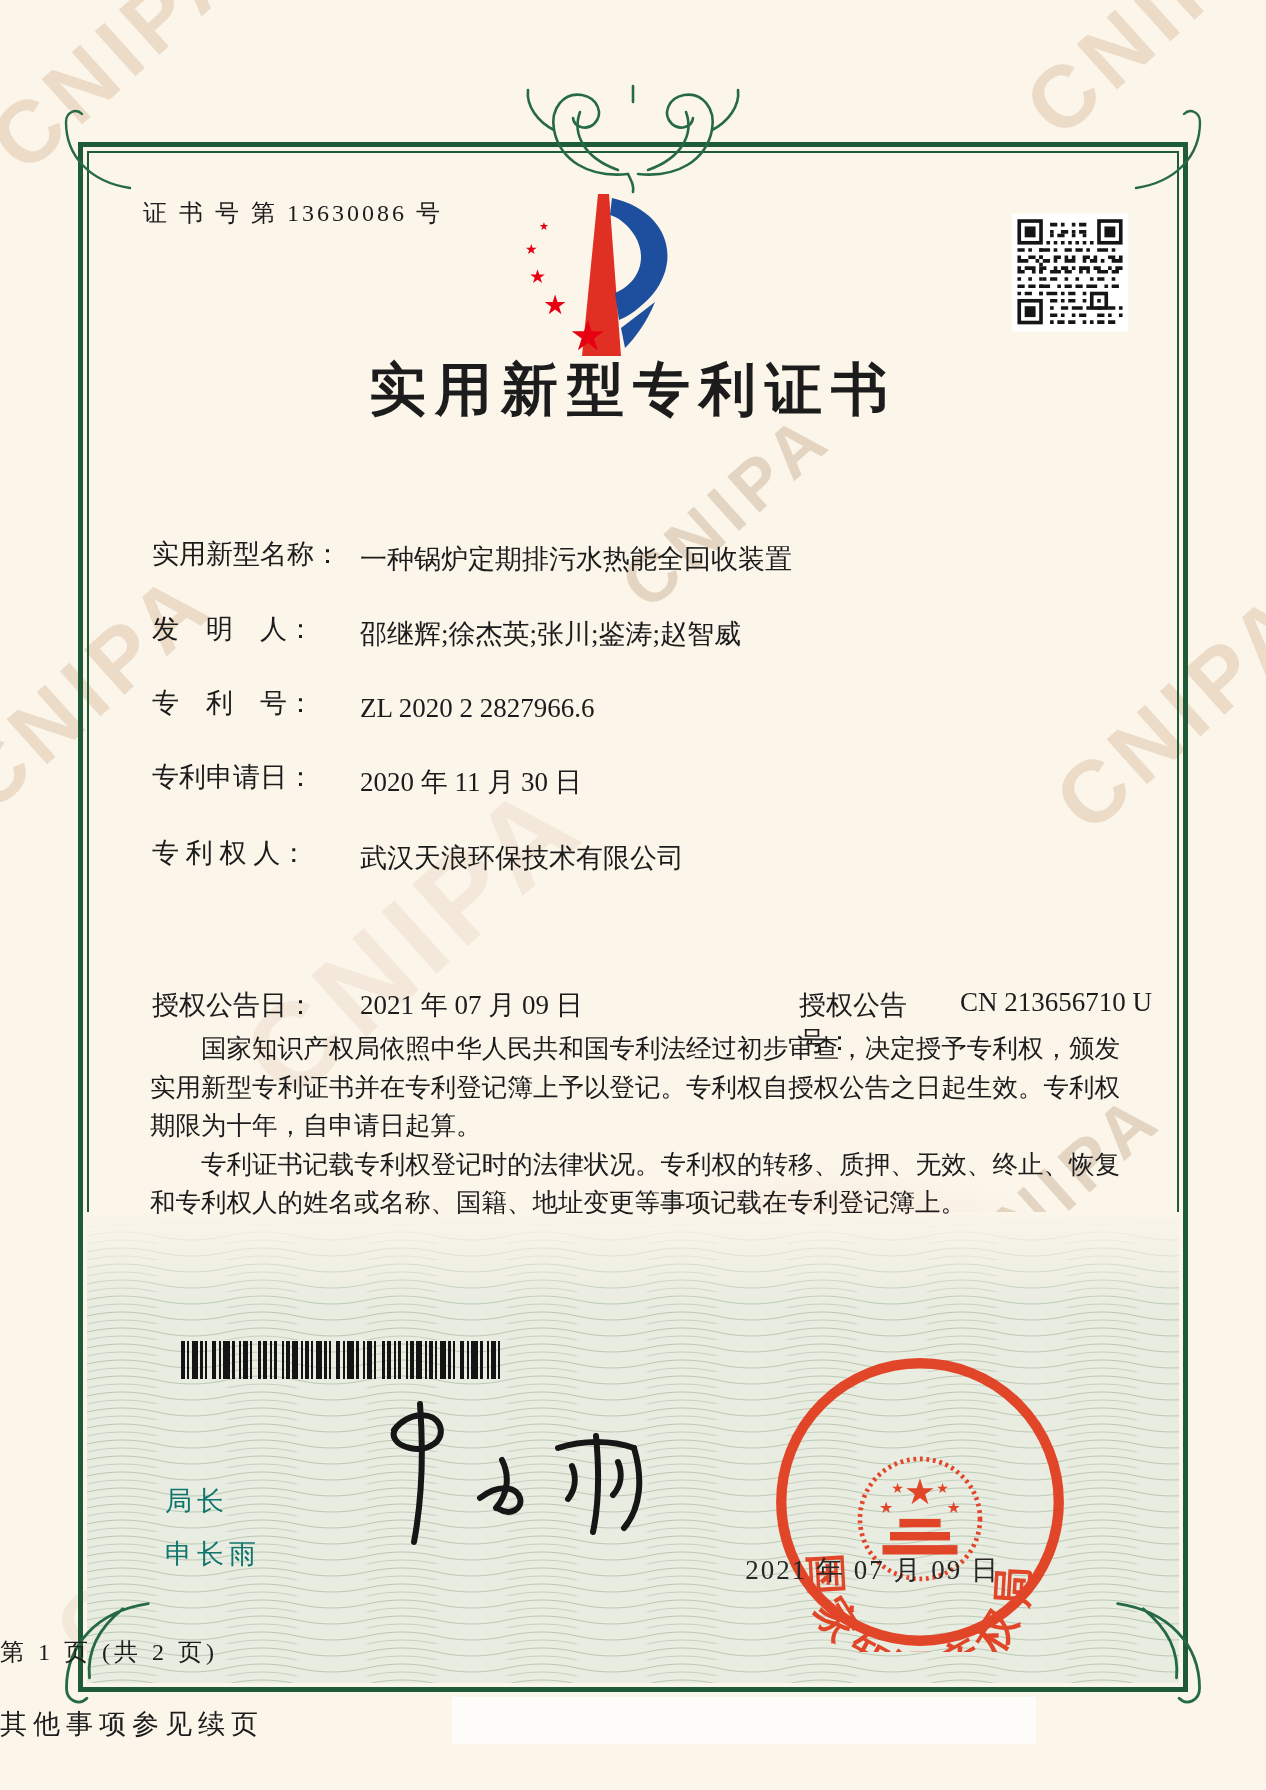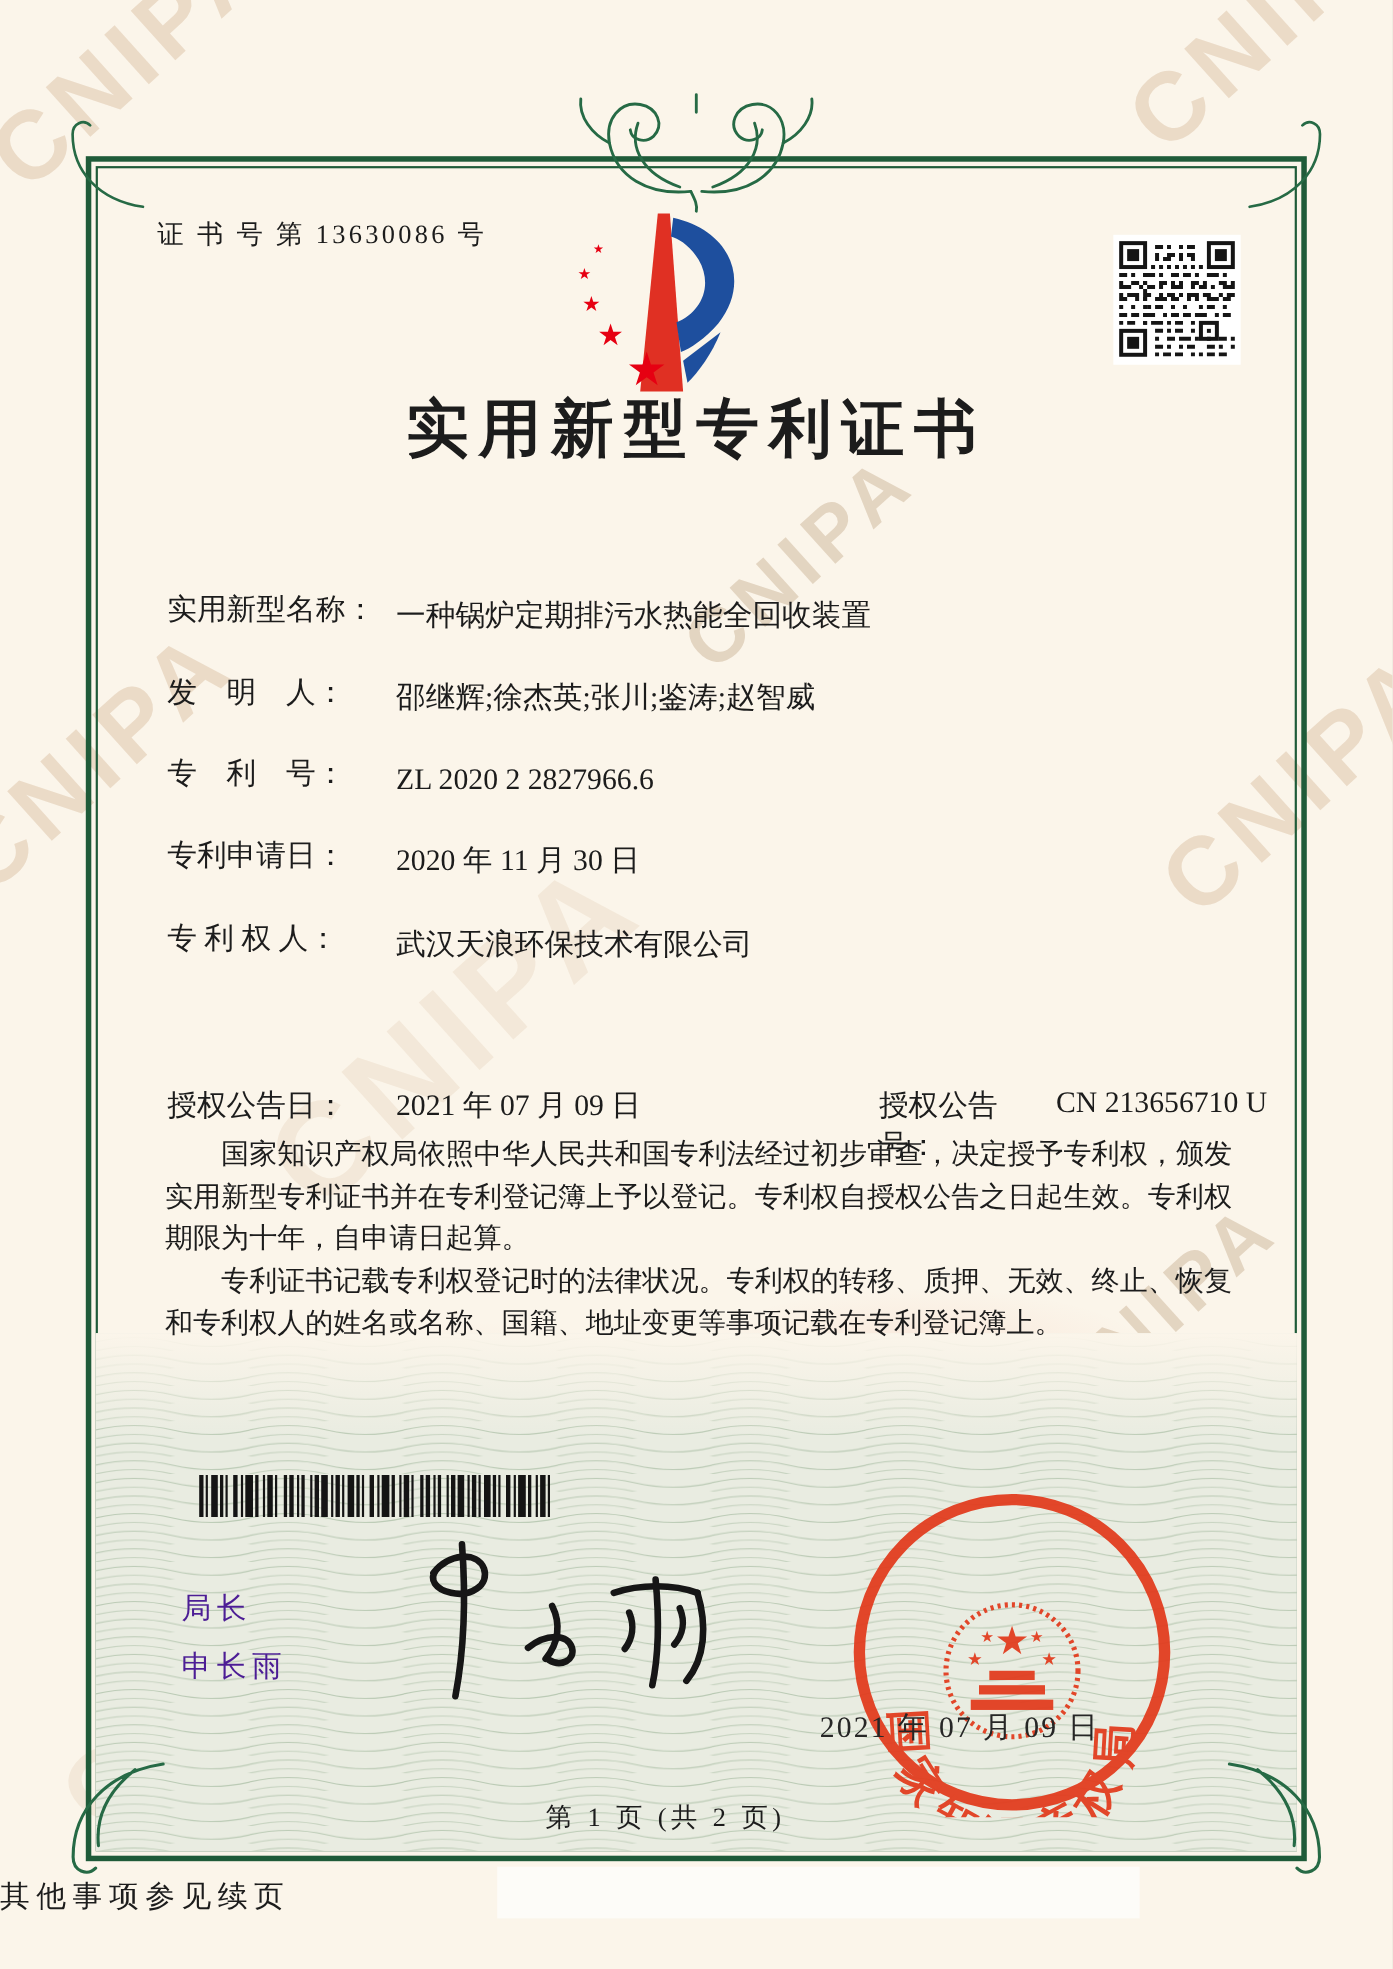--- a/index.html
+++ b/index.html
@@ -33,26 +33,26 @@
   .row .lbl{width:200px;flex:0 0 auto;white-space:nowrap;}
   .row .val{margin-left:8px;width:735px;line-height:47px;}
   .grant2{position:absolute;left:647px;top:0;display:flex;font-size:27px;}
   
   .paras{position:absolute;left:150px;top:1030px;width:970px;font-size:25.5px;line-height:38.5px;
          text-align:justify;z-index:4;}
   .paras p{margin:0;text-indent:2em;}
   
   .barcode{position:absolute;left:181px;top:1341px;z-index:4;}
   .director{position:absolute;left:165px;font-family:"Liberation Sans","DejaVu Sans",sans-serif;
-            font-size:27px;letter-spacing:5px;z-index:4;color:#4c1d95;}
+            font-size:27px;letter-spacing:5px;z-index:4;color:#0f766e;margin-top:39px;}
   .sig{position:absolute;left:350px;top:1396px;z-index:4;}
   .seal{position:absolute;left:770px;top:1352px;z-index:4;opacity:.93;}
   .sealdate{position:absolute;left:700px;top:1552px;width:345px;text-align:center;
             font-size:27px;letter-spacing:2px;color:#262626;z-index:5;}
-  .pageinfo{position:absolute;left:0;width:1210px;top:1636px;text-align:center;font-size:24px;
+  .pageinfo{position:absolute;left:0;width:1210px;top:1636px;text-align:left;font-size:24px;
             letter-spacing:4px;z-index:4;}
   .band{position:absolute;left:452px;top:1697px;width:584px;height:47px;background:#fdfcf8;z-index:3;}
   .contnote{position:absolute;left:0;width:1230px;top:1706px;text-align:left;font-size:27px;
             letter-spacing:6px;z-index:4;}
 </style>
 </head>
 <body>
 
 <div class="page">
 

